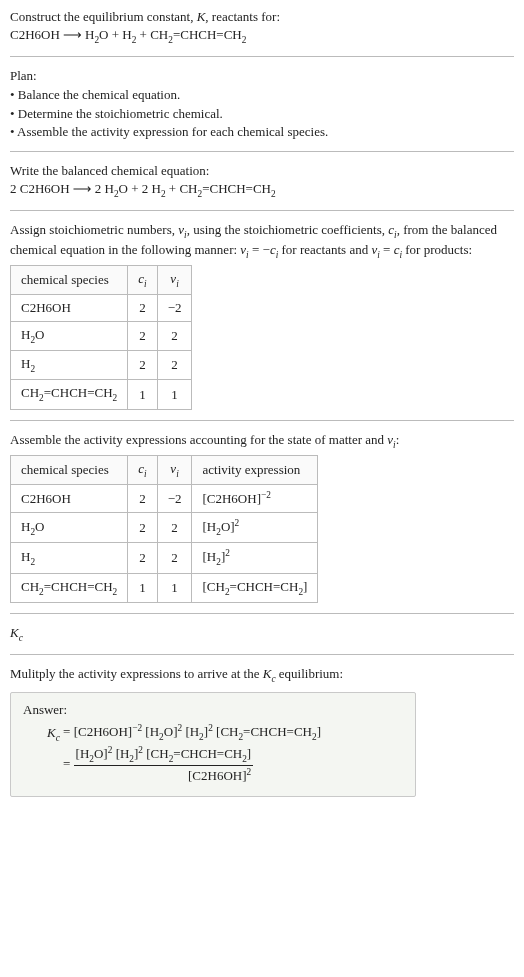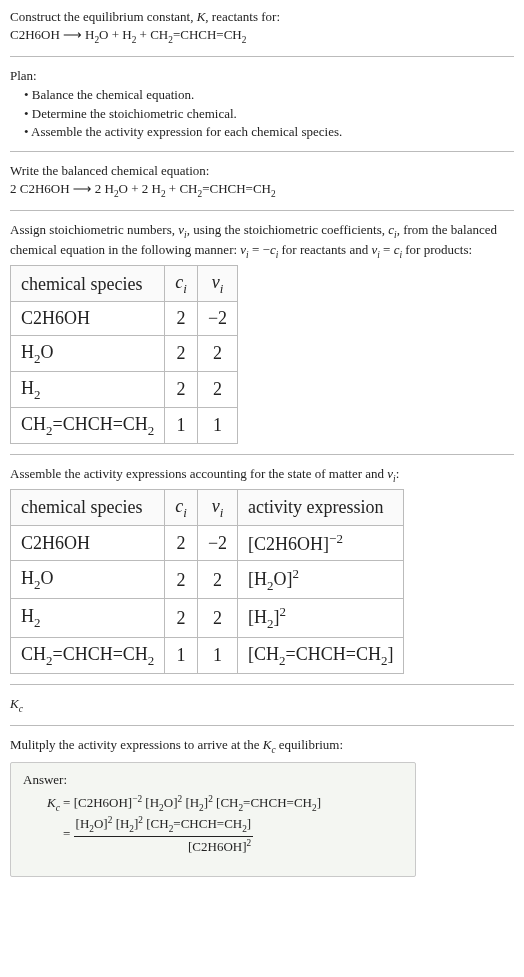--- a/index.html
+++ b/index.html
@@ -16,52 +16,52 @@
     border: none;
     border-top: 1px solid #bbb;
     margin: 10px 0;
   }
   .sub { font-size: 0.72em; vertical-align: sub; }
   .sup { font-size: 0.72em; vertical-align: super; }
   .it { font-style: italic; }
   table.data {
     border-collapse: collapse;
     margin: 4px 0 2px 0;
-    font-size: 18px;
+    font-size: 13px;
   }
   table.data th, table.data td {
     border: 1px solid #bbb;
     padding: 4px 10px;
     text-align: center;
     font-weight: normal;
     white-space: nowrap;
   }
   table.data th {
     background: #fafafa;
   }
   table.data td.left, table.data th.left { text-align: left; }
   .answer {
     border: 1px solid #c9c9c9;
     background: #f4f6f2;
     border-radius: 2px;
-    padding: 8px 12px 20px;
+    padding: 8px 12px 11px;
     margin: 6px 0 2px;
     width: 380px;
   }
   .answer-label { margin-bottom: 4px; }
   .indent { padding-left: 24px; }
   .indent2 { padding-left: 40px; }
   .frac {
     display: inline-block;
     vertical-align: middle;
     text-align: right;
   }
   .frac > span { display:block; padding: 0 2px; }
   .frac .den { border-top: 1px solid #222; }
-  .plan li { margin: 1px 14px; }
+  .plan li { margin: 1px 0; }
   ul.plan { list-style: none; padding-left: 0; margin: 2px 0 0 0;}
   ul.plan li::before { content:"• "; }
   .eq { white-space: nowrap; }
 </style>
 </head>
 <body>
 
 <div>
   <span>Construct the equilibrium constant, </span><span class="it">K</span><span>, reactants for:</span><br>
   <span class="eq">

